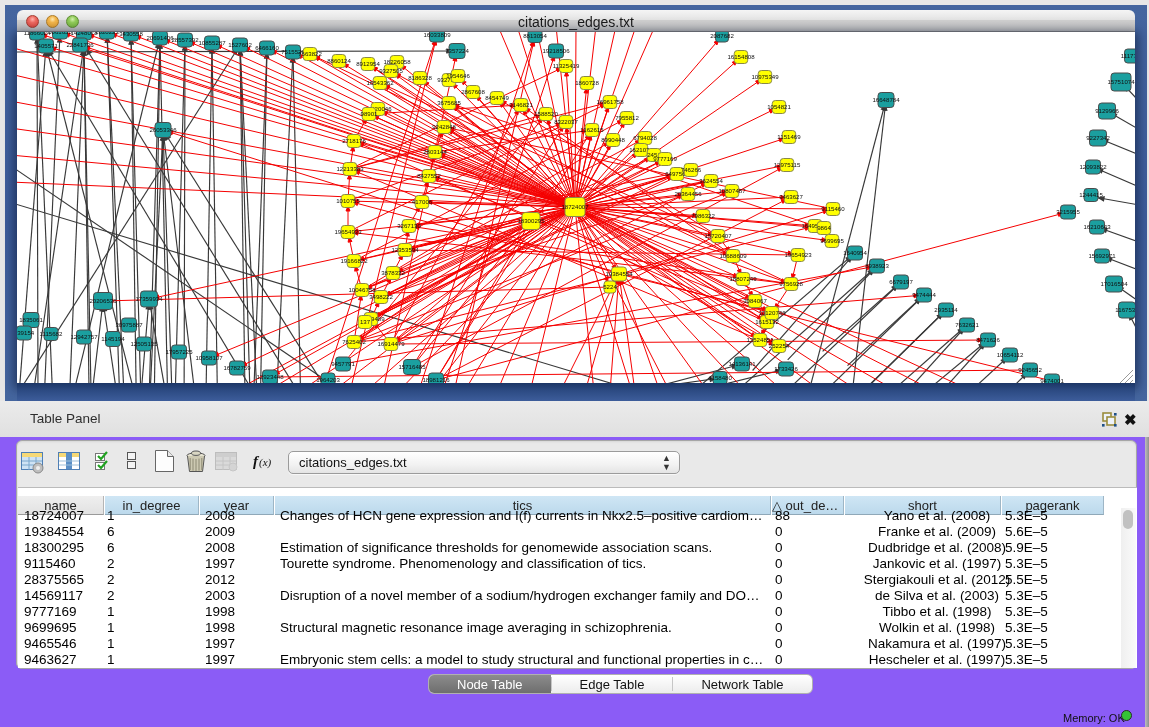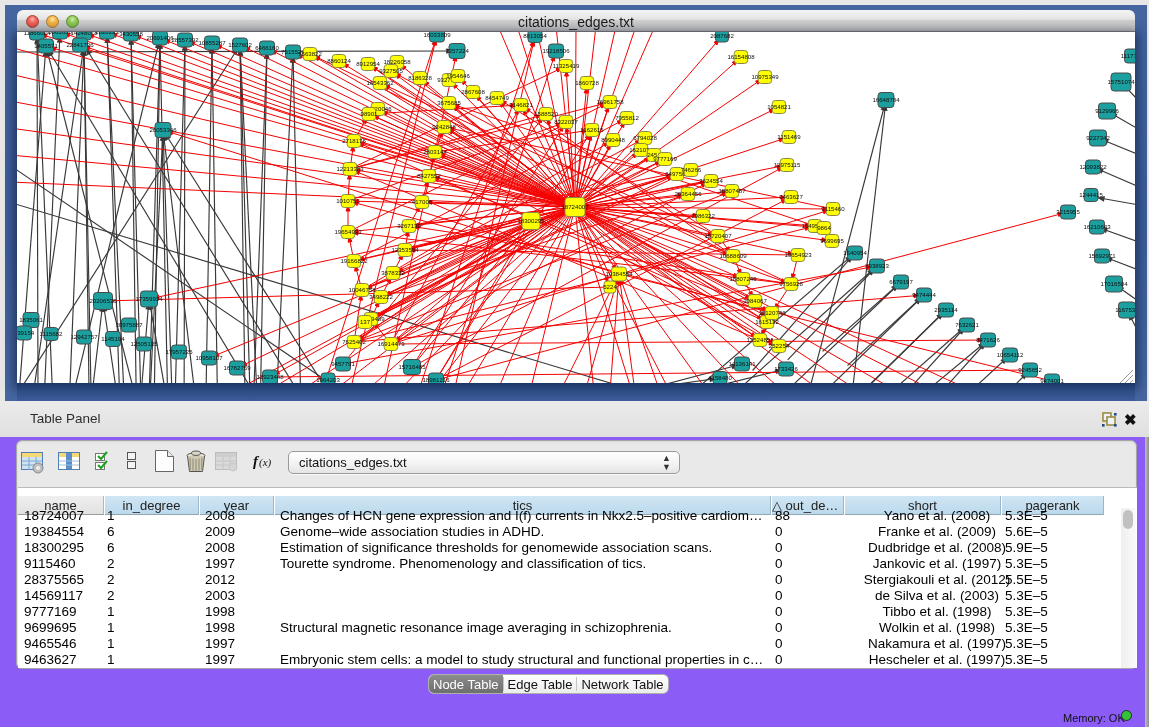--- a/index.html
+++ b/index.html
@@ -32,21 +32,21 @@
 .c0{left:6px;width:78px}
 .c1{left:89px;width:92px}
 .c2{left:187px;width:72px}
 .c3{left:262px;width:490px}
 .c4{left:757px;width:66px}
 .c5{left:840px;width:158px;text-align:center}
 .c6{left:987px;width:100px}
 #vsb{position:absolute;left:1103px;top:20px;width:15px;height:160px;background:linear-gradient(90deg,#efefef,#fafafa)}
 #vsb .th{position:absolute;left:2px;top:2px;width:10px;height:19px;border-radius:5px;background:#c1c1c1}
 #tabs{position:absolute;left:428px;top:273px;height:20px;border:1px solid #b0b0b0;border-radius:6px;background:linear-gradient(180deg,#ffffff,#ececec);font-size:13px;color:#111;overflow:hidden;display:flex}
-#tabs .tab{padding:0 4px;line-height:19px}
+#tabs .tab{padding:0 28px;line-height:19px}
 #tabs .sel{background:linear-gradient(180deg,#8c8c8c,#6e6e6e);color:#fff}
 #tabs .sep{width:1px;background:#c6c6c6;margin:2px 0}
 #status{position:absolute;left:0;top:305px;width:1149px;height:21px;font-size:11px;color:#111}
 #status .m{position:absolute;left:1063px;top:6px}
 #status .dot{position:absolute;left:1121px;top:4px;width:11px;height:11px;border-radius:50%;background:#35c335;border:1px solid #2a2a2a}
 </style></head>
 <body>
 <div id="app">
  <div id="blue"></div>
  <div id="titlebar">
@@ -991,21 +991,20 @@
               <div class="c2">2008</div>
               <div class="c3">Changes of HCN gene expression and I(f) currents in Nkx2.5–positive cardiom…</div>
               <div class="c4">88</div>
               <div class="c5">Yano et al. (2008)</div>
               <div class="c6">5.3E–5</div>
             </div>
             <div class="tr">
               <div class="c0">19384554</div>
               <div class="c1">6</div>
               <div class="c2">2009</div>
-              <div class="c3">Genome–wide association studies in ADHD.</div>
               <div class="c4">0</div>
               <div class="c5">Franke et al. (2009)</div>
               <div class="c6">5.6E–5</div>
             </div>
             <div class="tr">
               <div class="c0">18300295</div>
               <div class="c1">6</div>
               <div class="c2">2008</div>
               <div class="c3">Estimation of significance thresholds for genomewide association scans.</div>
               <div class="c4">0</div>
@@ -1026,20 +1025,21 @@
               <div class="c1">2</div>
               <div class="c2">2012</div>
               <div class="c4">0</div>
               <div class="c5">Stergiakouli et al. (2012)</div>
               <div class="c6">5.5E–5</div>
             </div>
             <div class="tr">
               <div class="c0">14569117</div>
               <div class="c1">2</div>
               <div class="c2">2003</div>
+              <div class="c3">Disruption of a novel member of a sodium/hydrogen exchanger family and DO…</div>
               <div class="c4">0</div>
               <div class="c5">de Silva et al. (2003)</div>
               <div class="c6">5.3E–5</div>
             </div>
             <div class="tr">
               <div class="c0">9777169</div>
               <div class="c1">1</div>
               <div class="c2">1998</div>
               <div class="c4">0</div>
               <div class="c5">Tibbo et al. (1998)</div>

